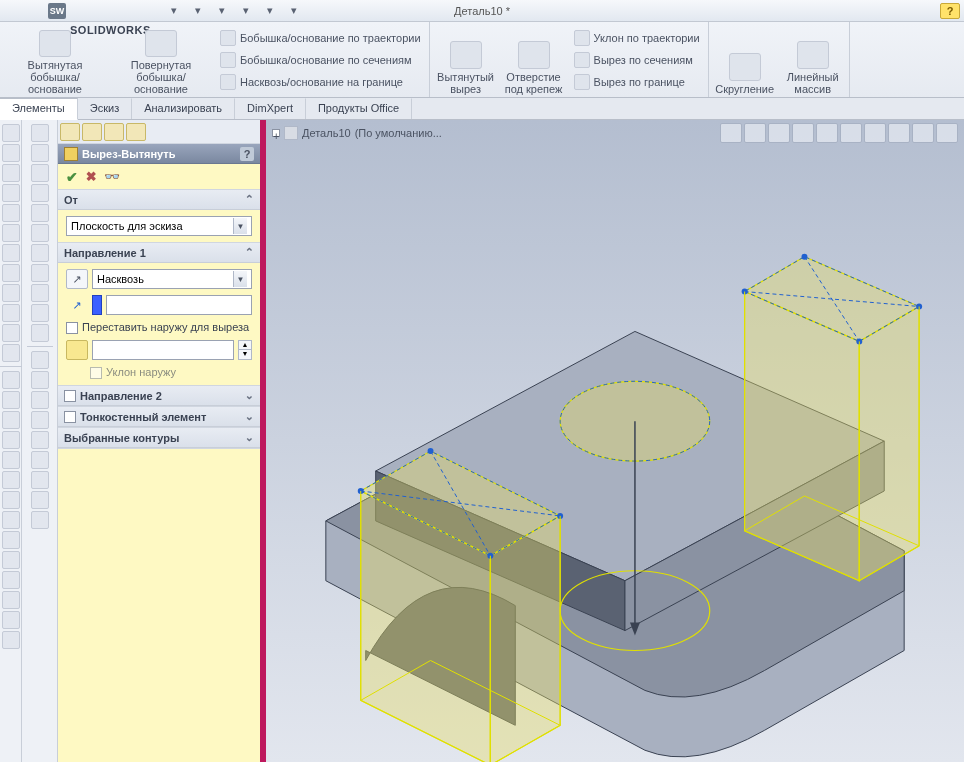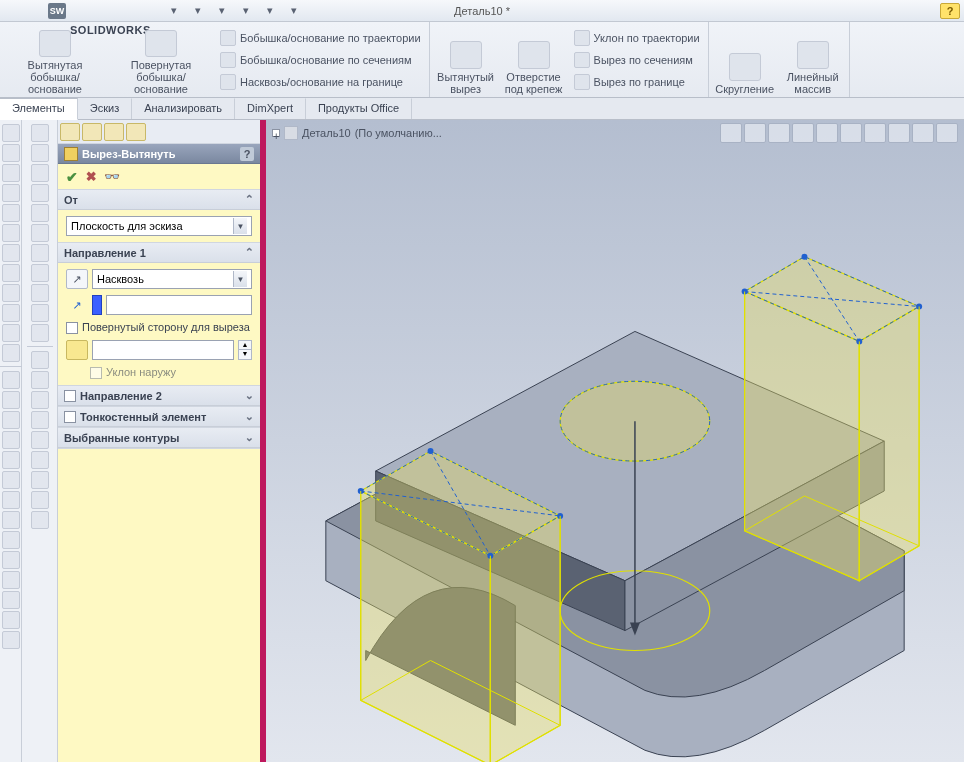--- a/index.html
+++ b/index.html
@@ -264,21 +264,21 @@
             <div class="arrow">▼</div>
           </div>
         </div>
         <div class="row">
           <div class="icobtn" style="border:none;background:none;color:#2060d0">↗</div>
           <div class="blue"></div>
           <div class="input"></div>
         </div>
         <div class="chkline">
           <div class="cb"></div>
-          <span>Повернутый сторону для выреза</span>
+          <span>Переставить наружу для выреза</span>
         </div>
         <div class="row">
           <div class="yellowbox"></div>
           <div class="input"></div>
           <div style="display:flex;flex-direction:column">
             <div style="width:14px;height:10px;background:#f4f6fa;border:1px solid #b0b8c8;font-size:7px;text-align:center">▲</div>
             <div style="width:14px;height:10px;background:#f4f6fa;border:1px solid #b0b8c8;border-top:none;font-size:7px;text-align:center">▼</div>
           </div>
         </div>
         <div class="chkline" style="margin-left:24px;opacity:0.6">

